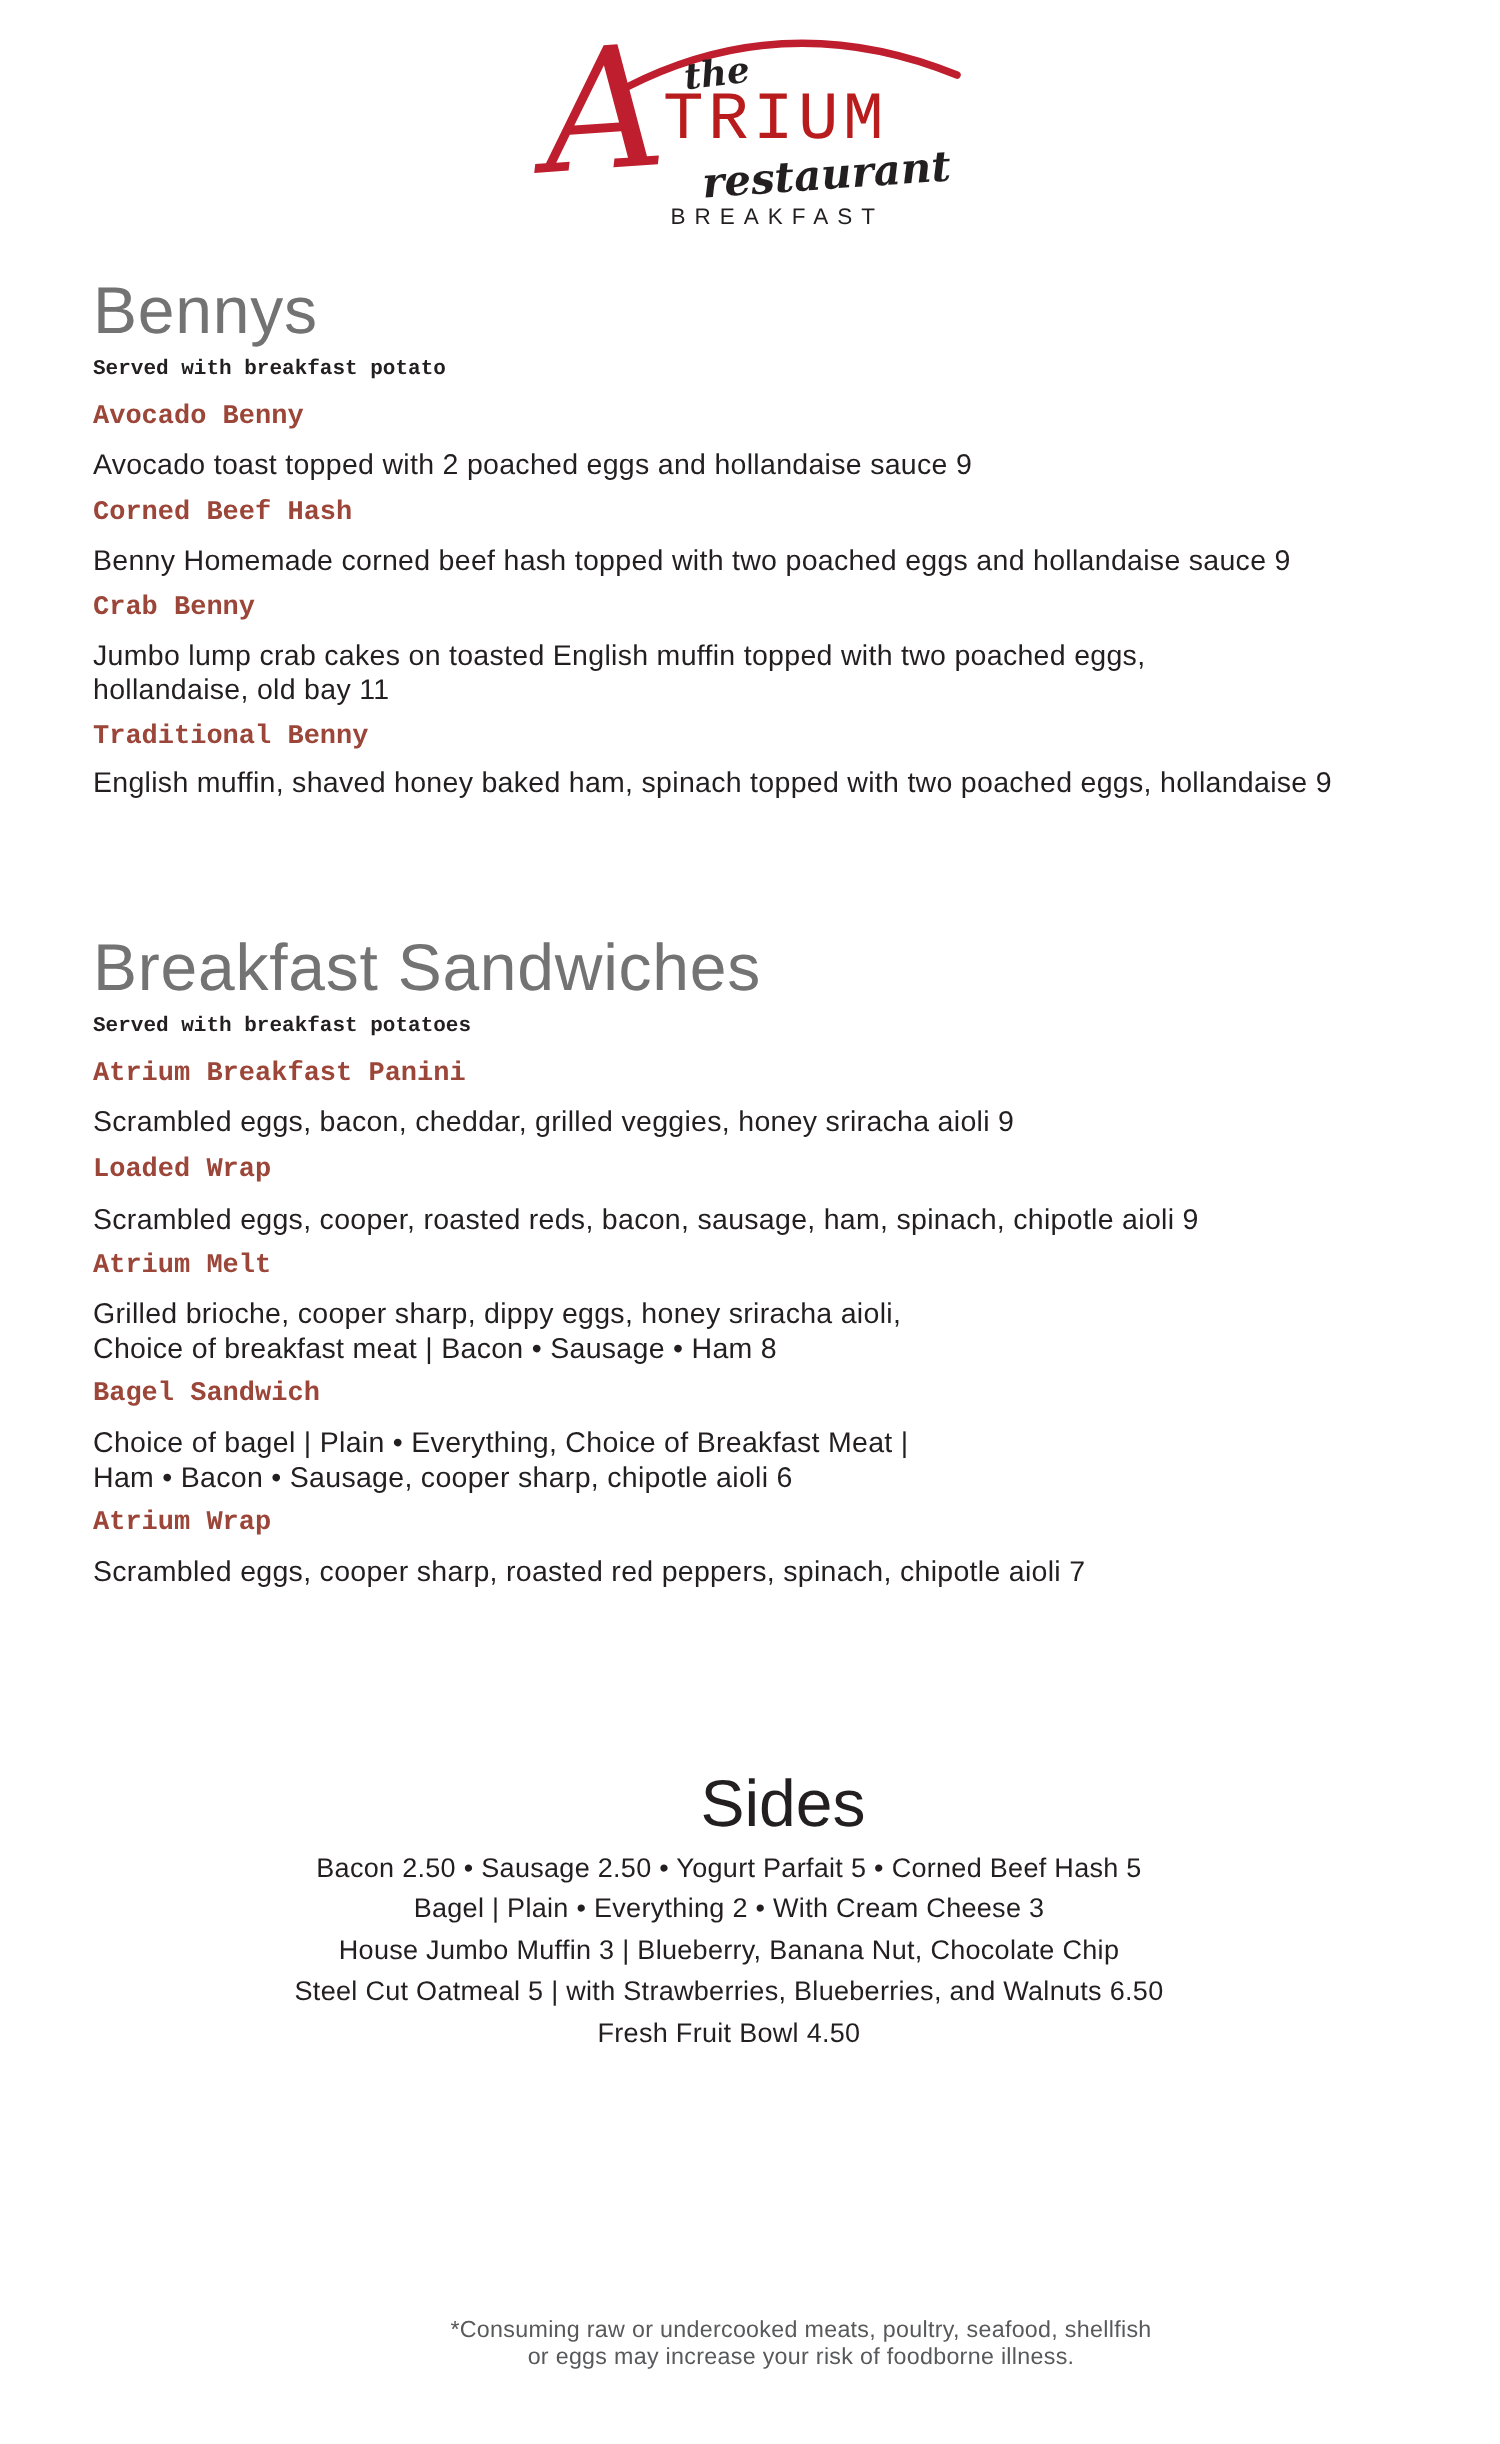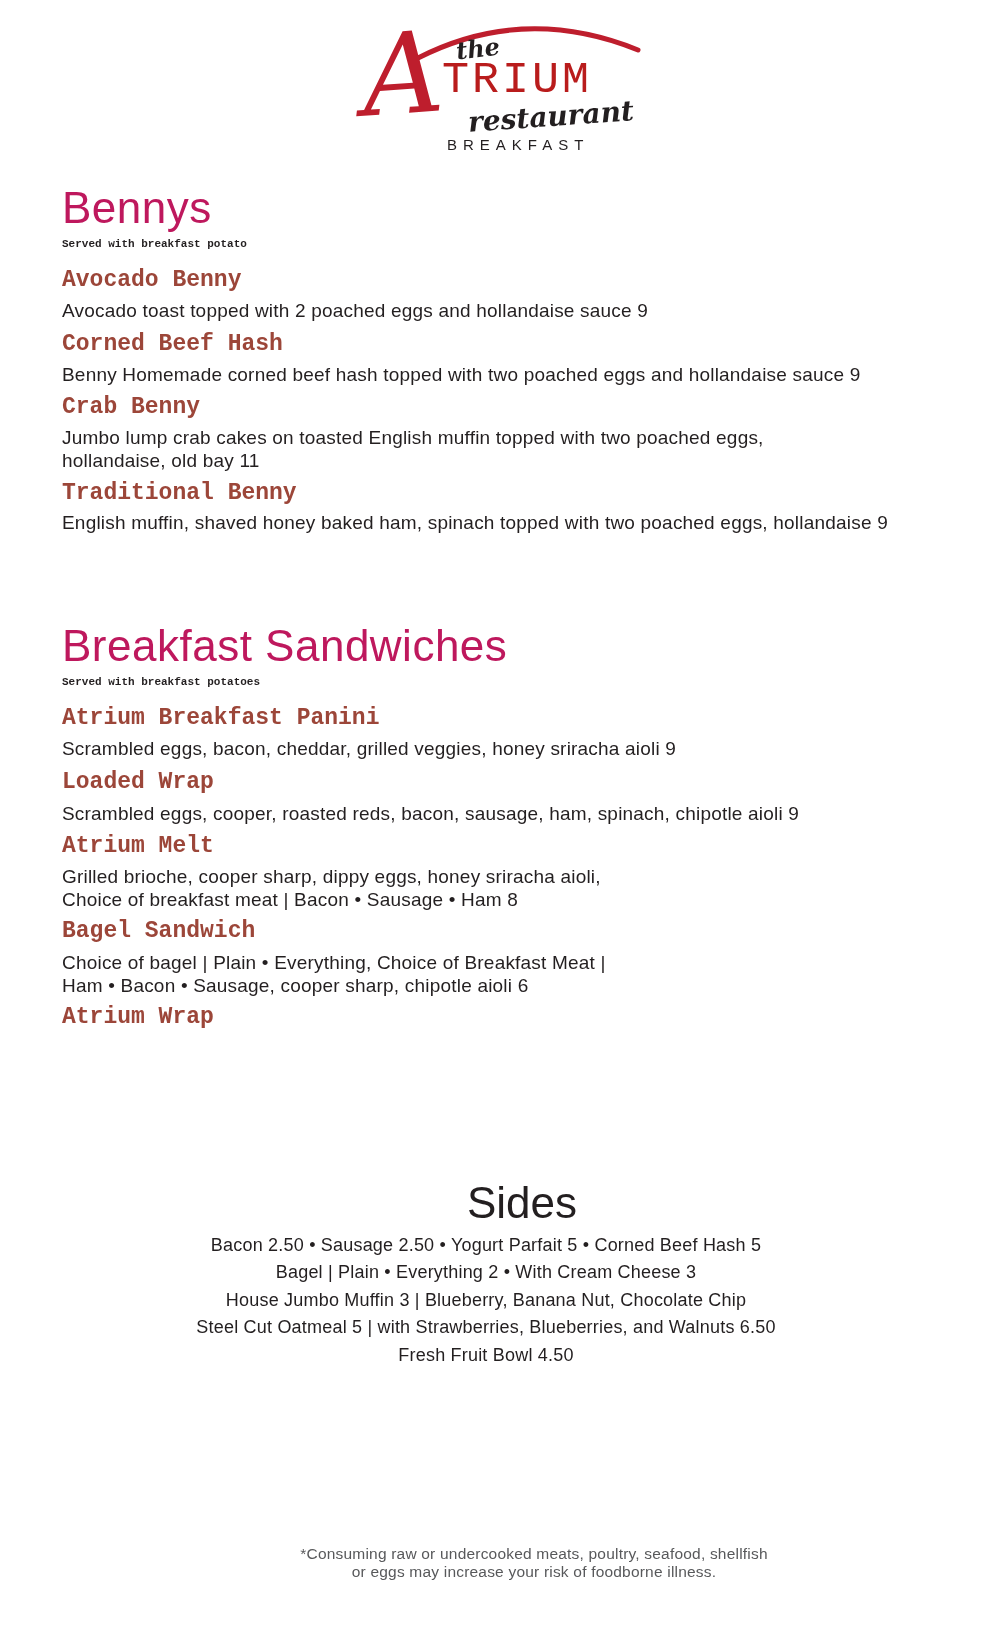--- a/index.html
+++ b/index.html
@@ -38,31 +38,31 @@
     font-size:28px; line-height:1; color:#231f20; transform:rotate(-4deg);
   }
   .logo .breakfast {
     position:absolute; left:97px; top:131px;
     font-size:15px; line-height:1; color:#231f20; letter-spacing:6px;
   }
 
   
   .sec-title {
     position:absolute; left:62px;
-    font-size:44px; line-height:1; color:#be185d; letter-spacing:0.5px;
+    font-size:44px; line-height:1; color:#737373; letter-spacing:0.5px;
   }
   .sec-sub {
     position:absolute; left:62px;
     font-family:"Liberation Mono", monospace; font-weight:bold;
-    font-size:11px; line-height:1; color:#231f20;
+    font-size:14px; line-height:1; color:#231f20;
   }
   .item-name {
     position:absolute; left:62px;
     font-family:"Liberation Mono", monospace; font-weight:bold;
-    font-size:23px; line-height:1; color:#9c4639;text-align:right;
+    font-size:18px; line-height:1; color:#9c4639;text-align:right;
   }
   .item-line {
     position:absolute; left:62px;
     font-size:19px; line-height:1.15; color:#231f20; letter-spacing:0.2px;
   }
 
   .center-wrap { position:absolute; left:0; width:972px; text-align:center; }
   .sides-title { font-size:44px; line-height:1; color:#231f20;padding-left:36px; }
   .sides-line  { font-size:18px; line-height:1; color:#231f20; letter-spacing:0.2px; }
   .footer-line { font-size:15.5px; line-height:1; color:#58595b; letter-spacing:0.2px;padding-left:48px; }
@@ -110,20 +110,21 @@
 
   <div class="item-name" style="top:835px">Atrium Melt</div>
   <div class="item-line" style="top:866px">Grilled brioche, cooper sharp, dippy eggs, honey sriracha aioli,</div>
   <div class="item-line" style="top:889px">Choice of breakfast meat | Bacon • Sausage • Ham 8</div>
 
   <div class="item-name" style="top:920px">Bagel Sandwich</div>
   <div class="item-line" style="top:952px">Choice of bagel | Plain • Everything, Choice of Breakfast Meat |</div>
   <div class="item-line" style="top:975px">Ham • Bacon • Sausage, cooper sharp, chipotle aioli 6</div>
 
   <div class="item-name" style="top:1006px">Atrium Wrap</div>
+  <div class="item-line" style="top:1038px">Scrambled eggs, cooper sharp, roasted red peppers, spinach, chipotle aioli 7</div>
 
   <div class="center-wrap sides-title" style="top:1181px">Sides</div>
   <div class="center-wrap sides-line" style="top:1236px">Bacon 2.50  •  Sausage 2.50  •  Yogurt Parfait 5  •  Corned Beef Hash 5</div>
   <div class="center-wrap sides-line" style="top:1263px">Bagel | Plain • Everything 2 • With Cream Cheese 3</div>
   <div class="center-wrap sides-line" style="top:1291px">House Jumbo Muffin 3 | Blueberry, Banana Nut, Chocolate Chip</div>
   <div class="center-wrap sides-line" style="top:1318px">Steel Cut Oatmeal 5 | with Strawberries, Blueberries, and Walnuts 6.50</div>
   <div class="center-wrap sides-line" style="top:1346px">Fresh Fruit Bowl 4.50</div>
 
   <div class="center-wrap footer-line" style="top:1546px">*Consuming raw or undercooked meats, poultry, seafood, shellfish</div>
   <div class="center-wrap footer-line" style="top:1564px">or eggs may increase your risk of foodborne illness.</div>

